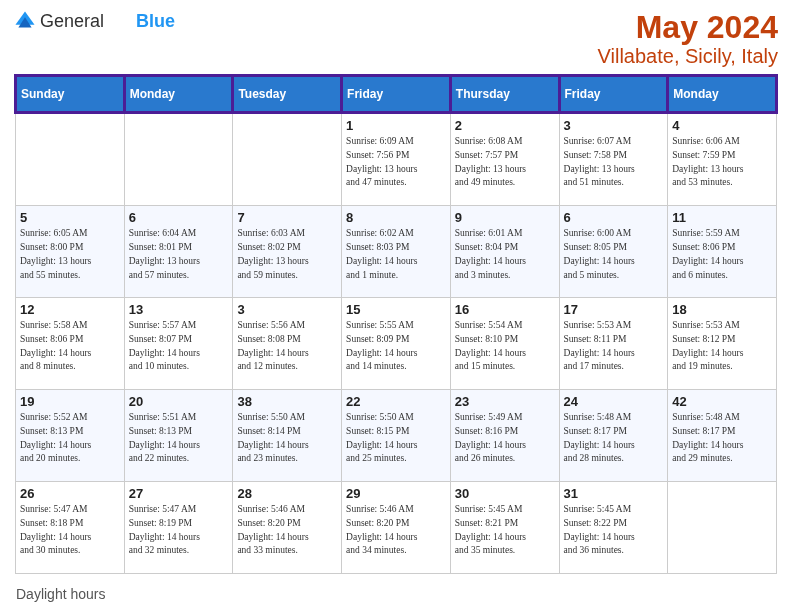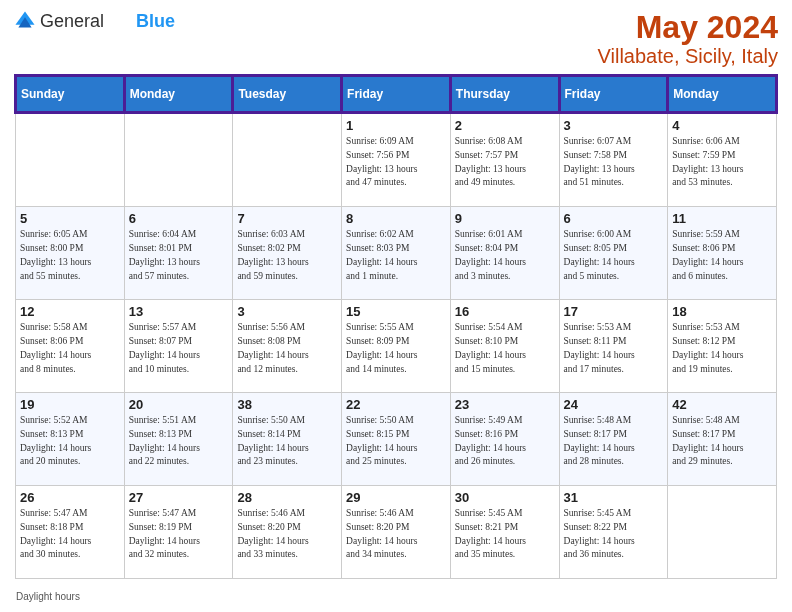--- a/index.html
+++ b/index.html
@@ -95,21 +95,21 @@
     .day-info {
       line-height: 1.45;
       color: #333;
       font-size: 9.5px;
       font-family: Liberation Serif, serif;
     }
     .empty-cell {
       background: #fff !important;
     }
     .footer-note {
-      font-size: 10px;
+      font-size: 14px;
       color: #555;
       margin-top: 12px;
       text-align: left;
       padding-left: 2px;
     }
   </style>
 </head>
 <body>
 
 <div class="page">

